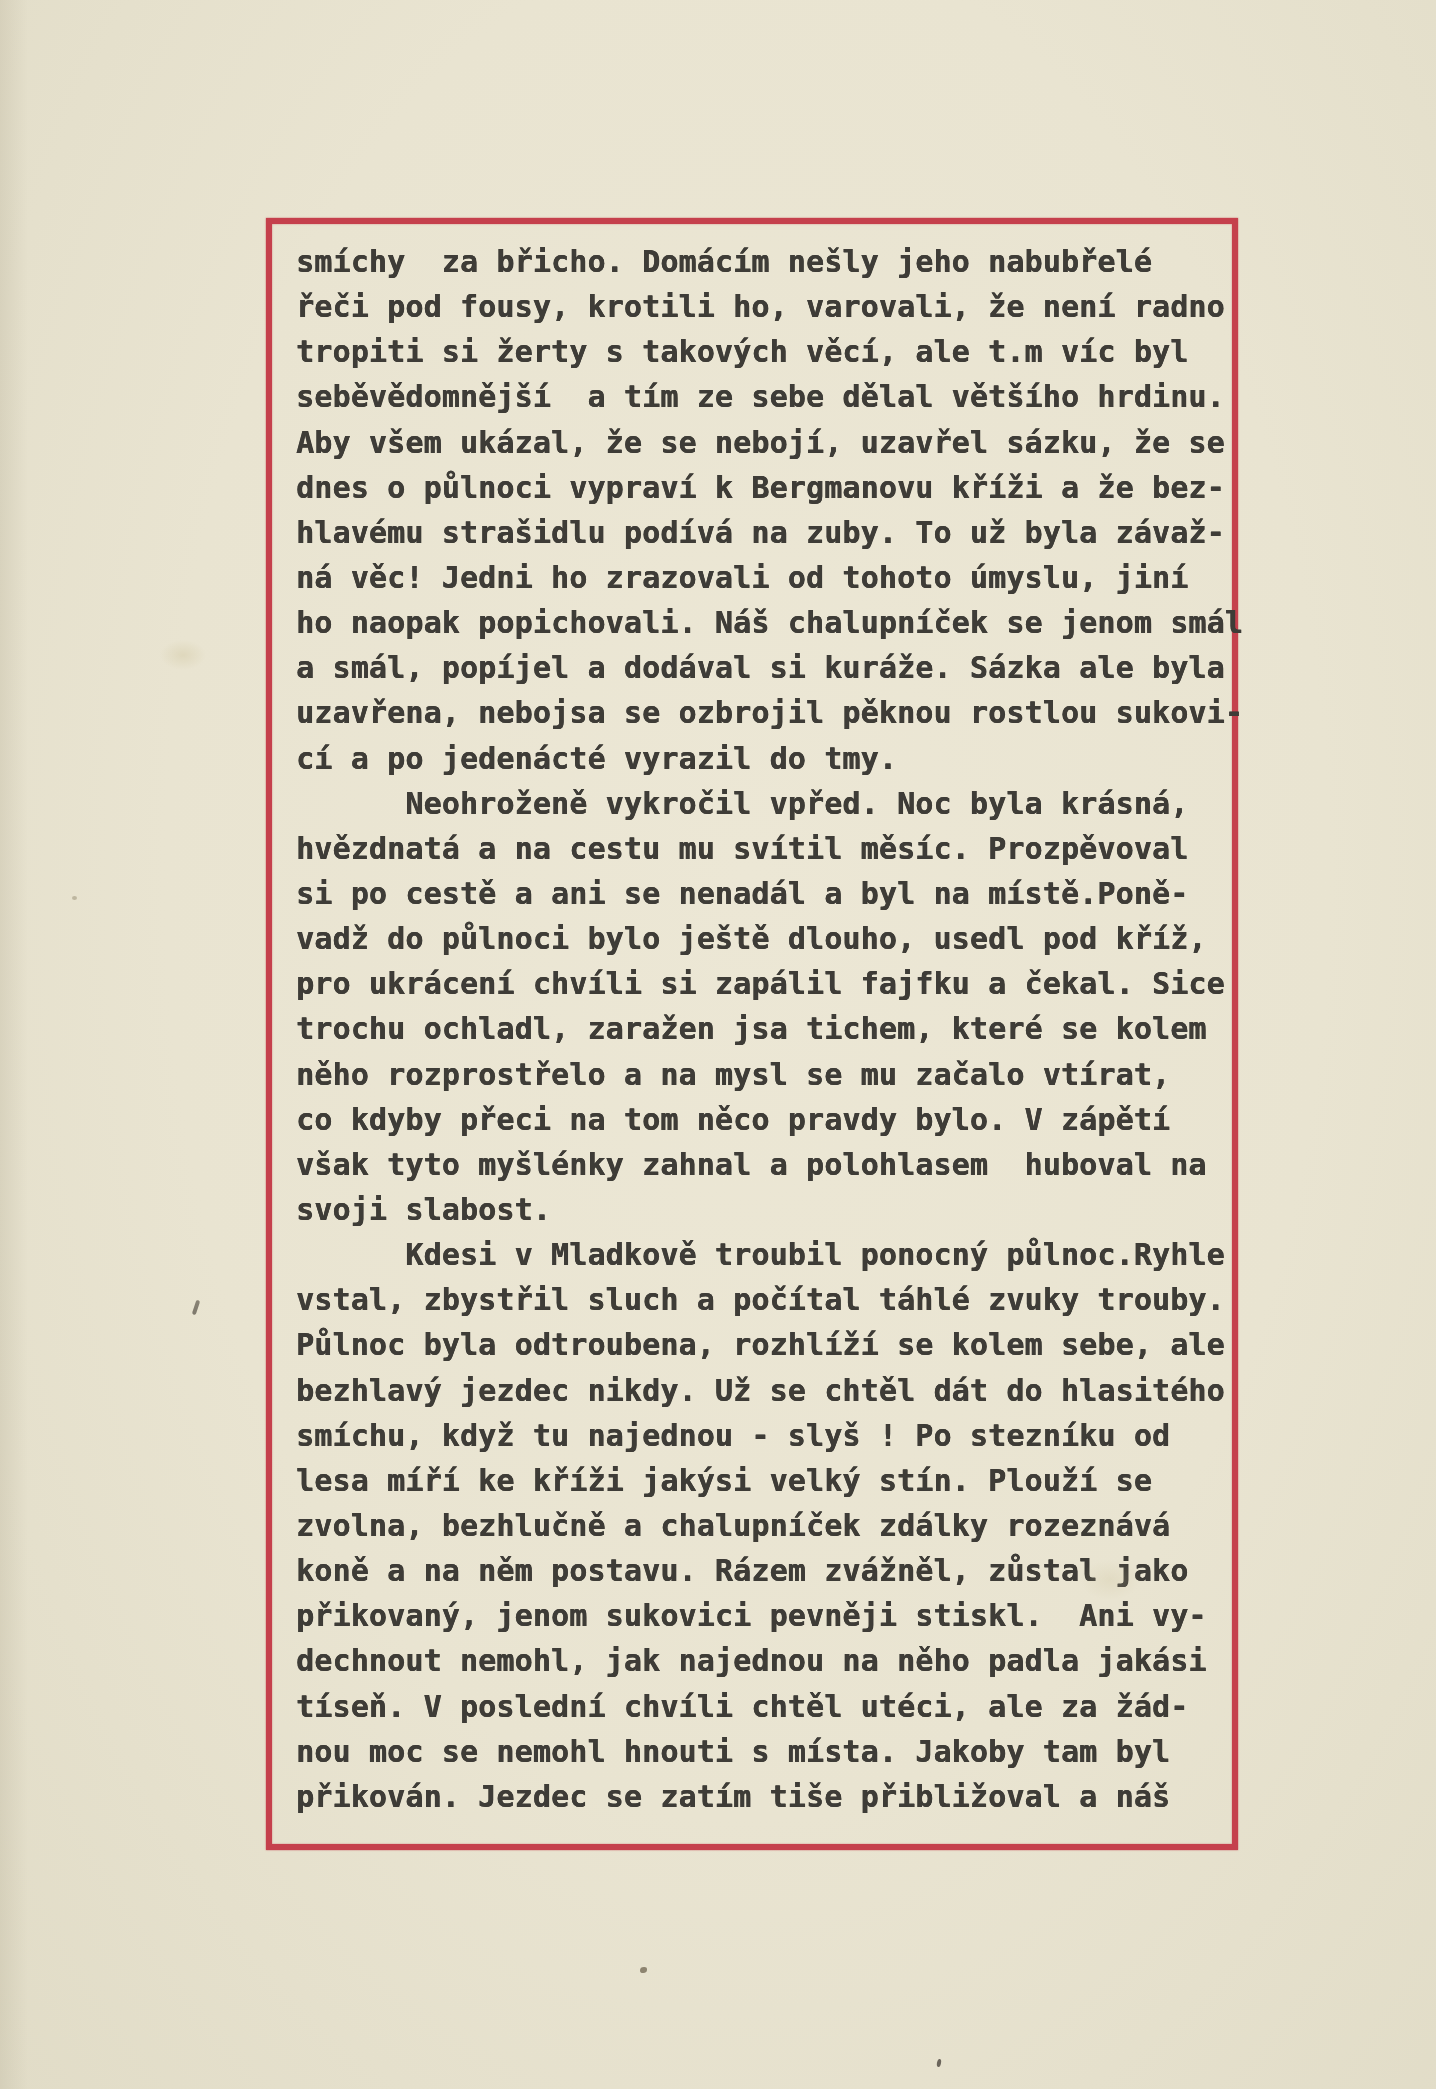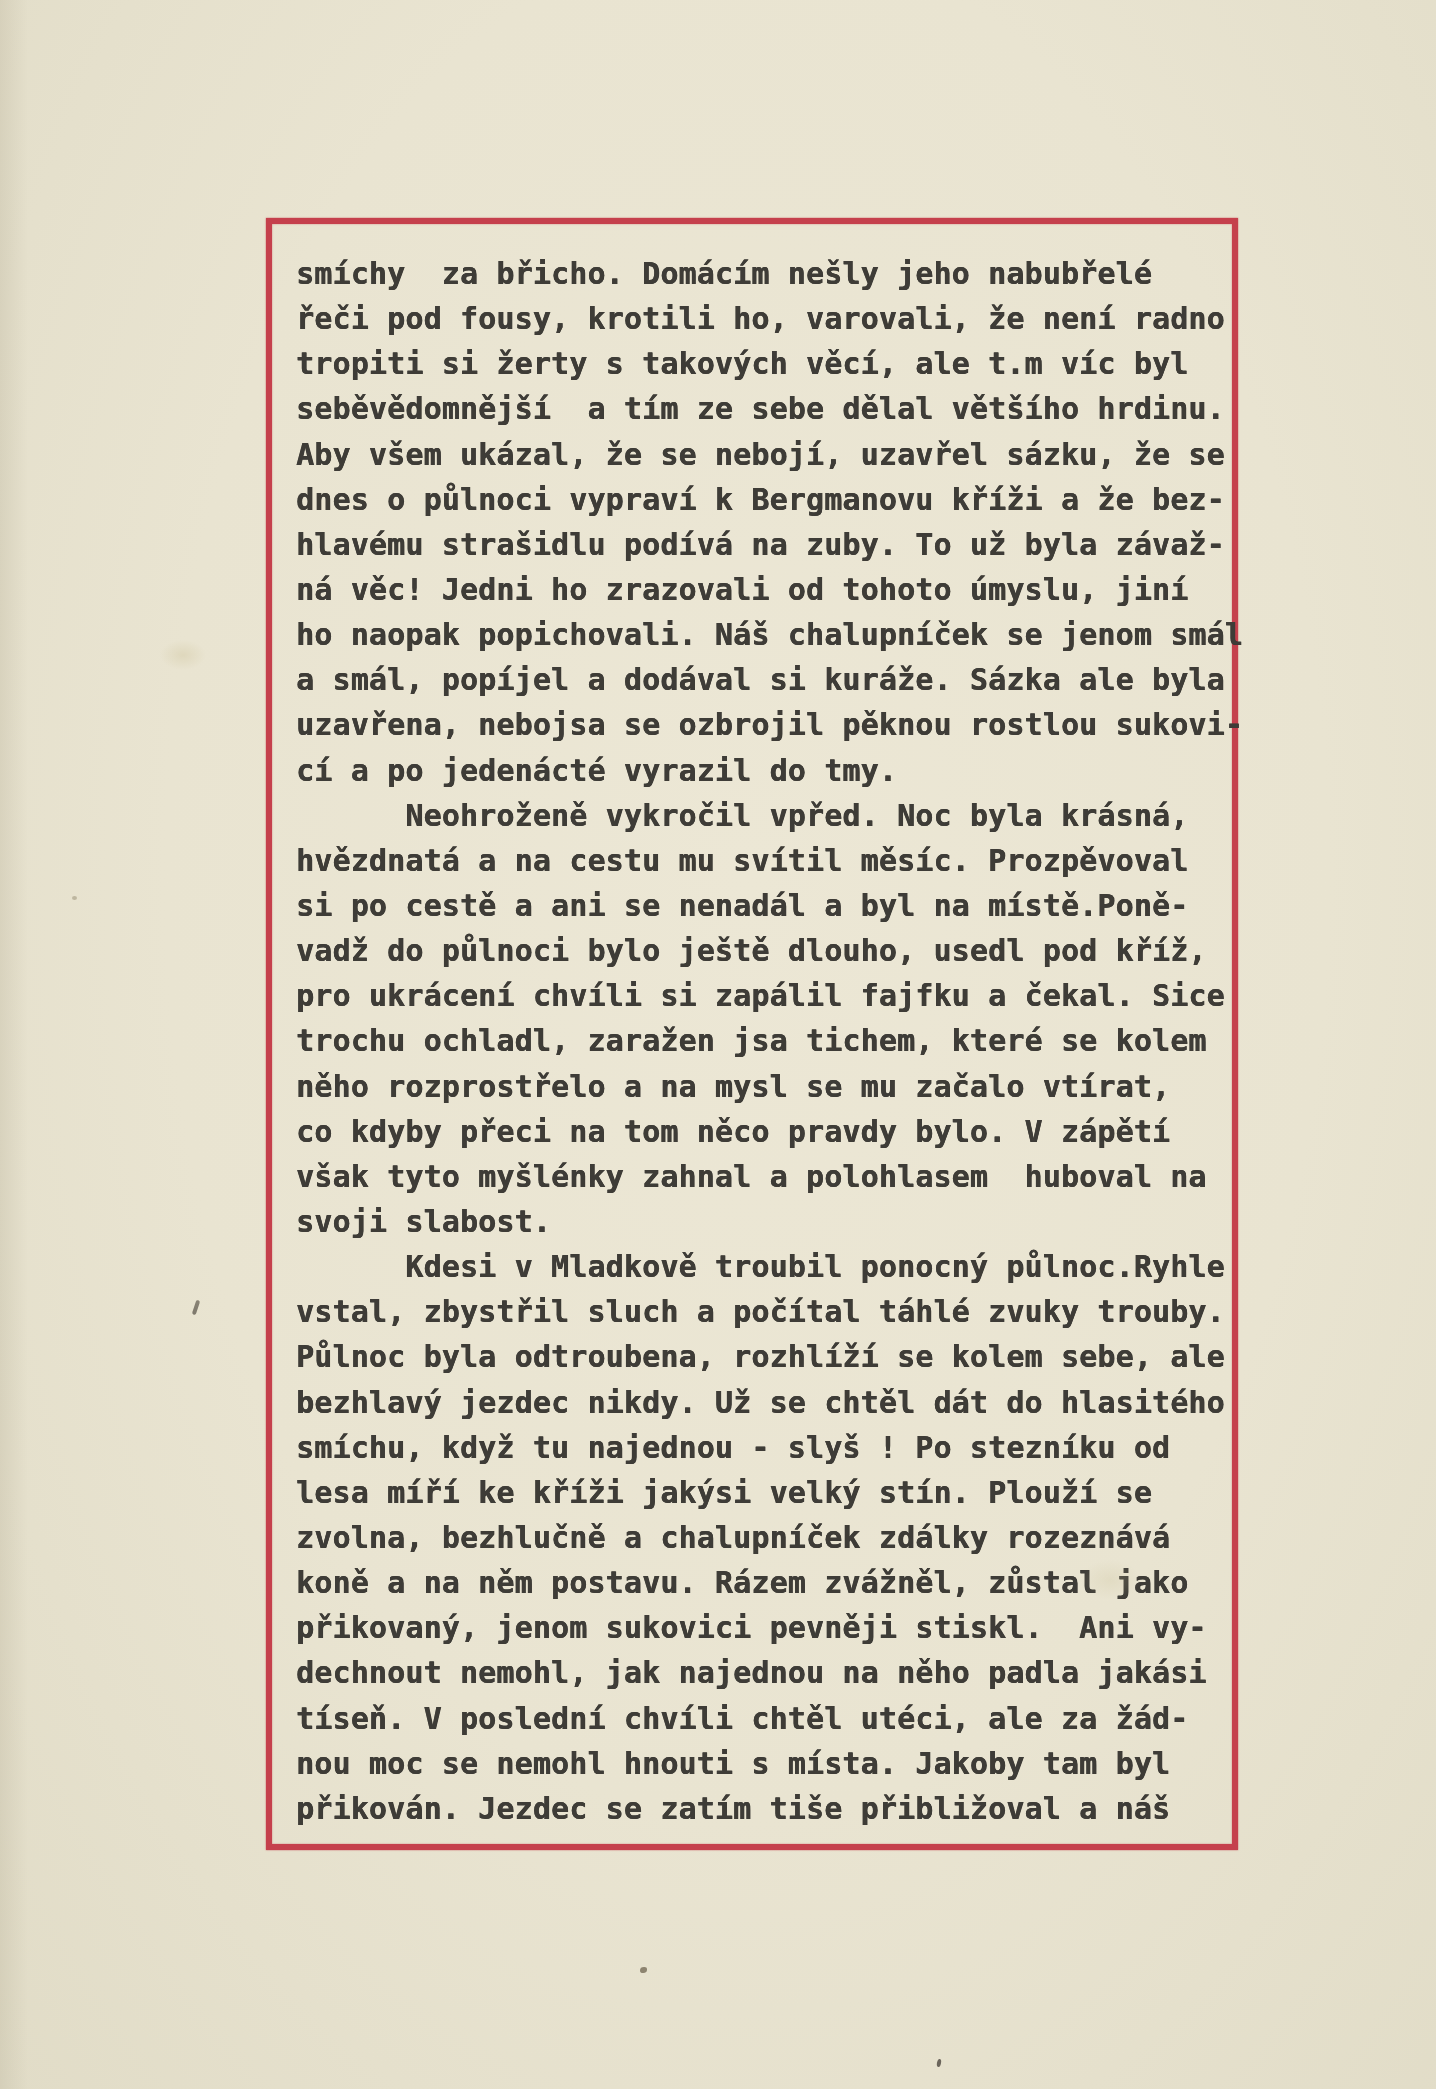--- a/index.html
+++ b/index.html
@@ -36,21 +36,20 @@
     left: 296px;
     top: 239px;
     width: 960px;
     color: var(--ink, #3e3c37);
     font-size: 30px;
     font-weight: 700;
     letter-spacing: 0.15px;
     line-height: 45.15px;
     white-space: pre;
     text-shadow: 0.4px 0 0 currentColor, 0 0.3px 0 rgba(62,60,55,0.55);
-    margin-top: 12px;
   }
   .text-line {
     height: 45.15px;
     white-space: pre;
   }
   .stray-mark, .ink-speck, .foxing-spot {
     position: absolute;
     pointer-events: none;
   }
   .stray-mark {

